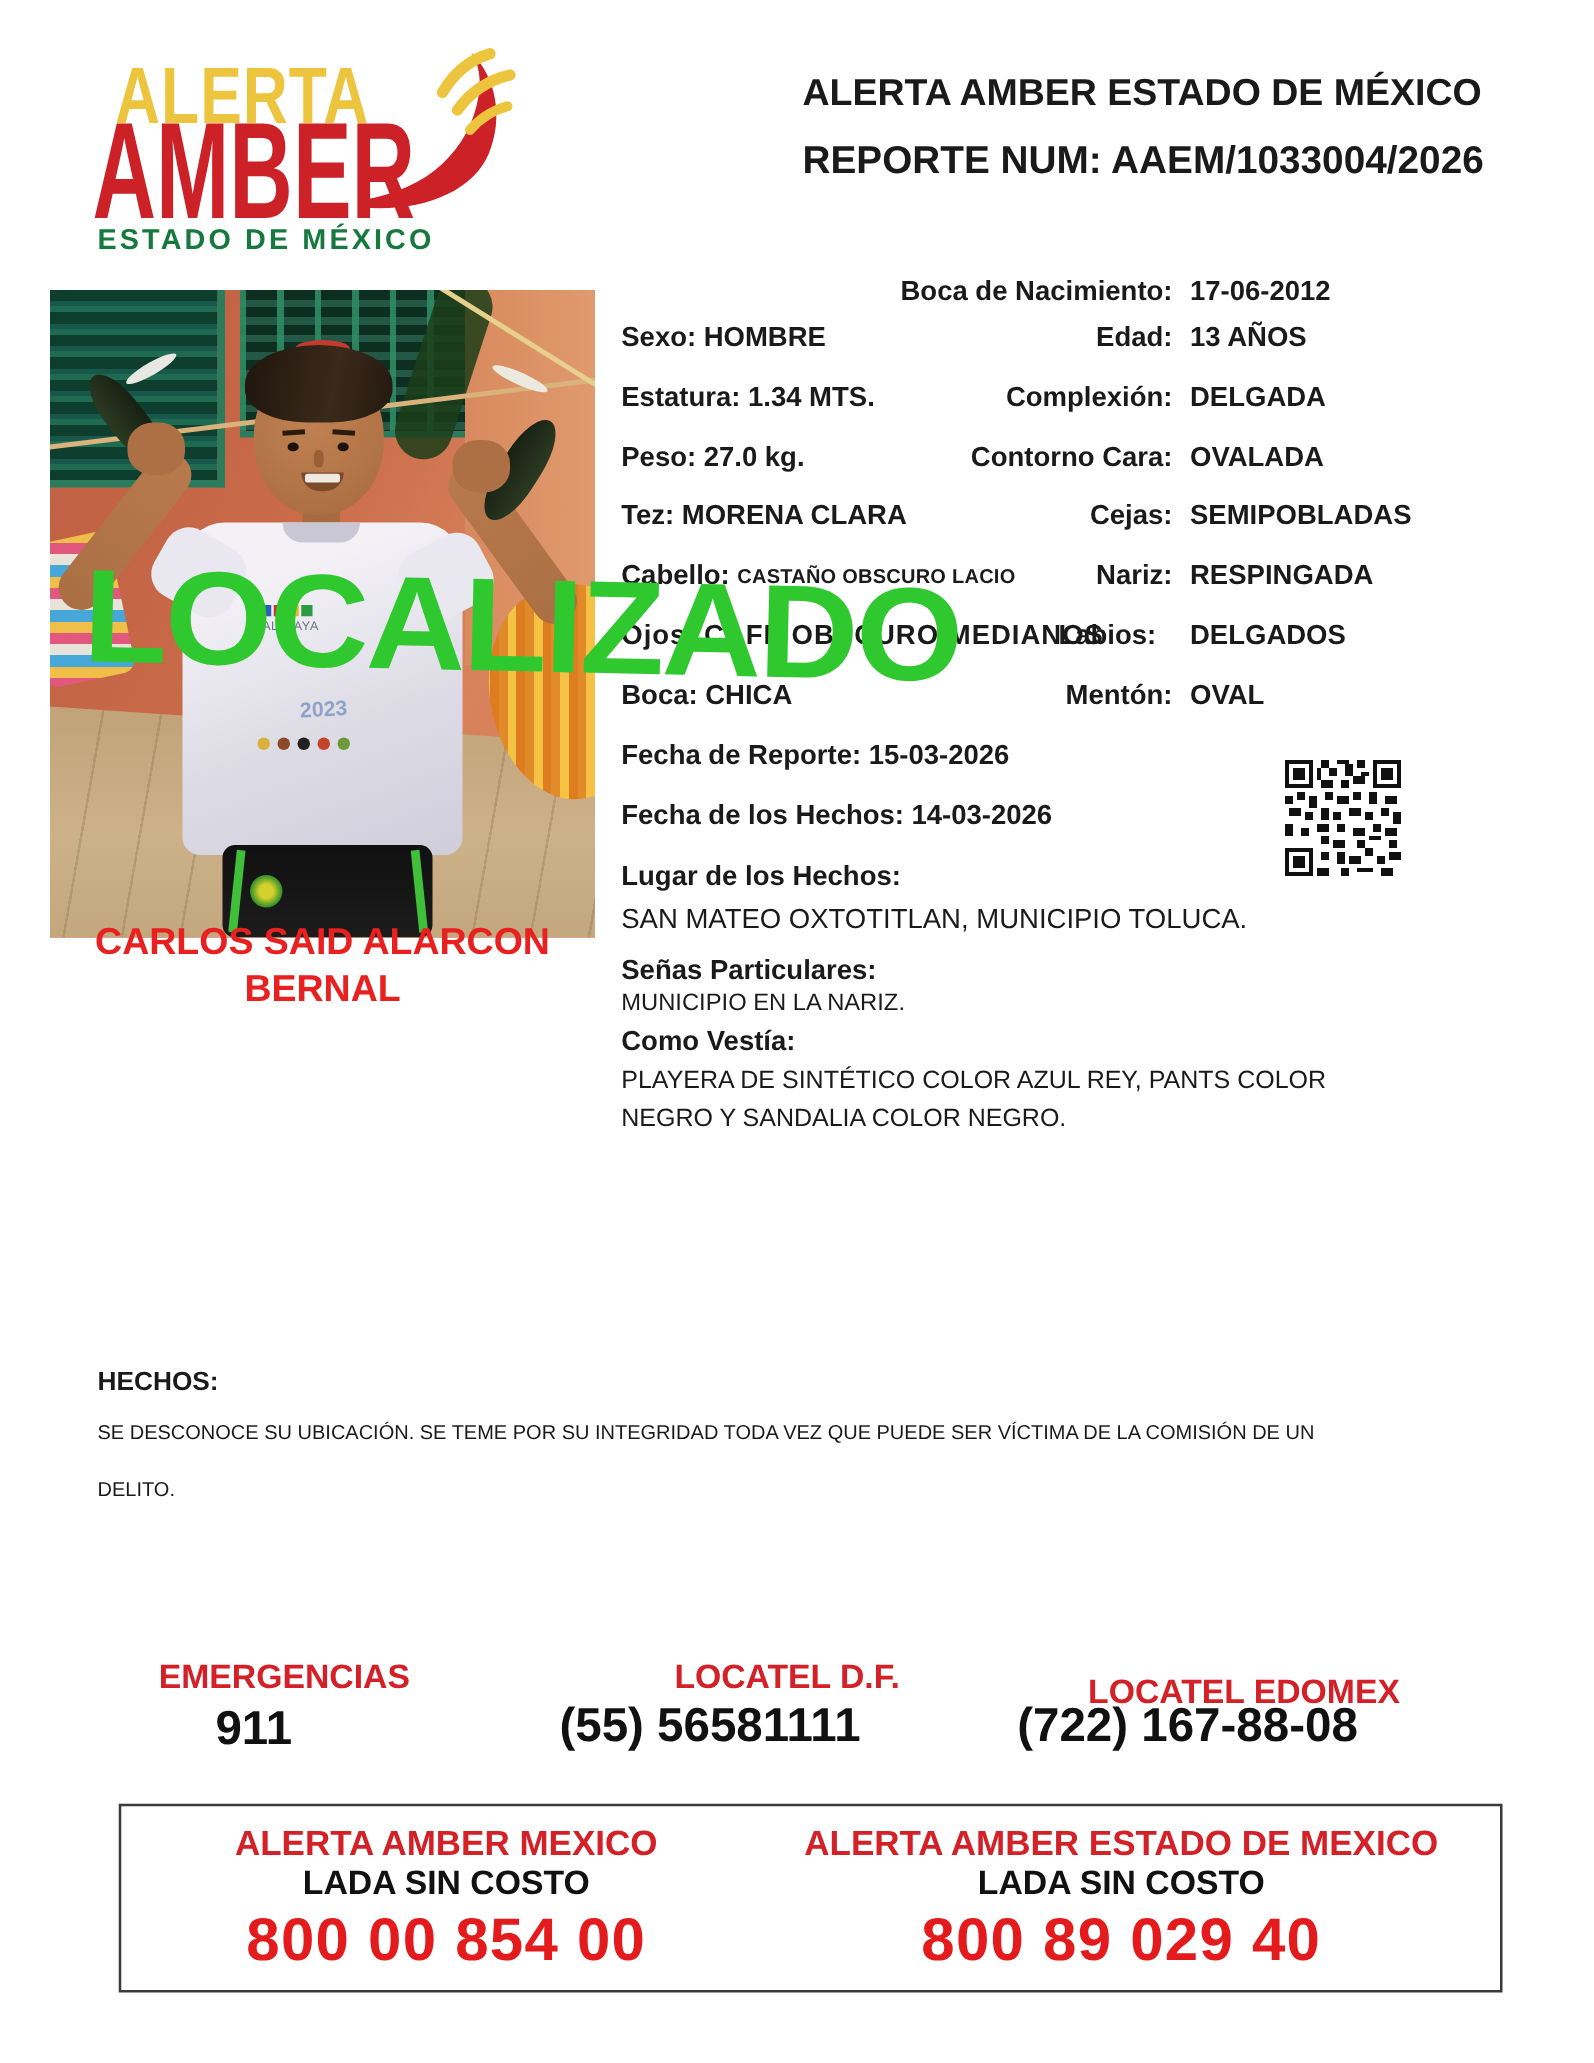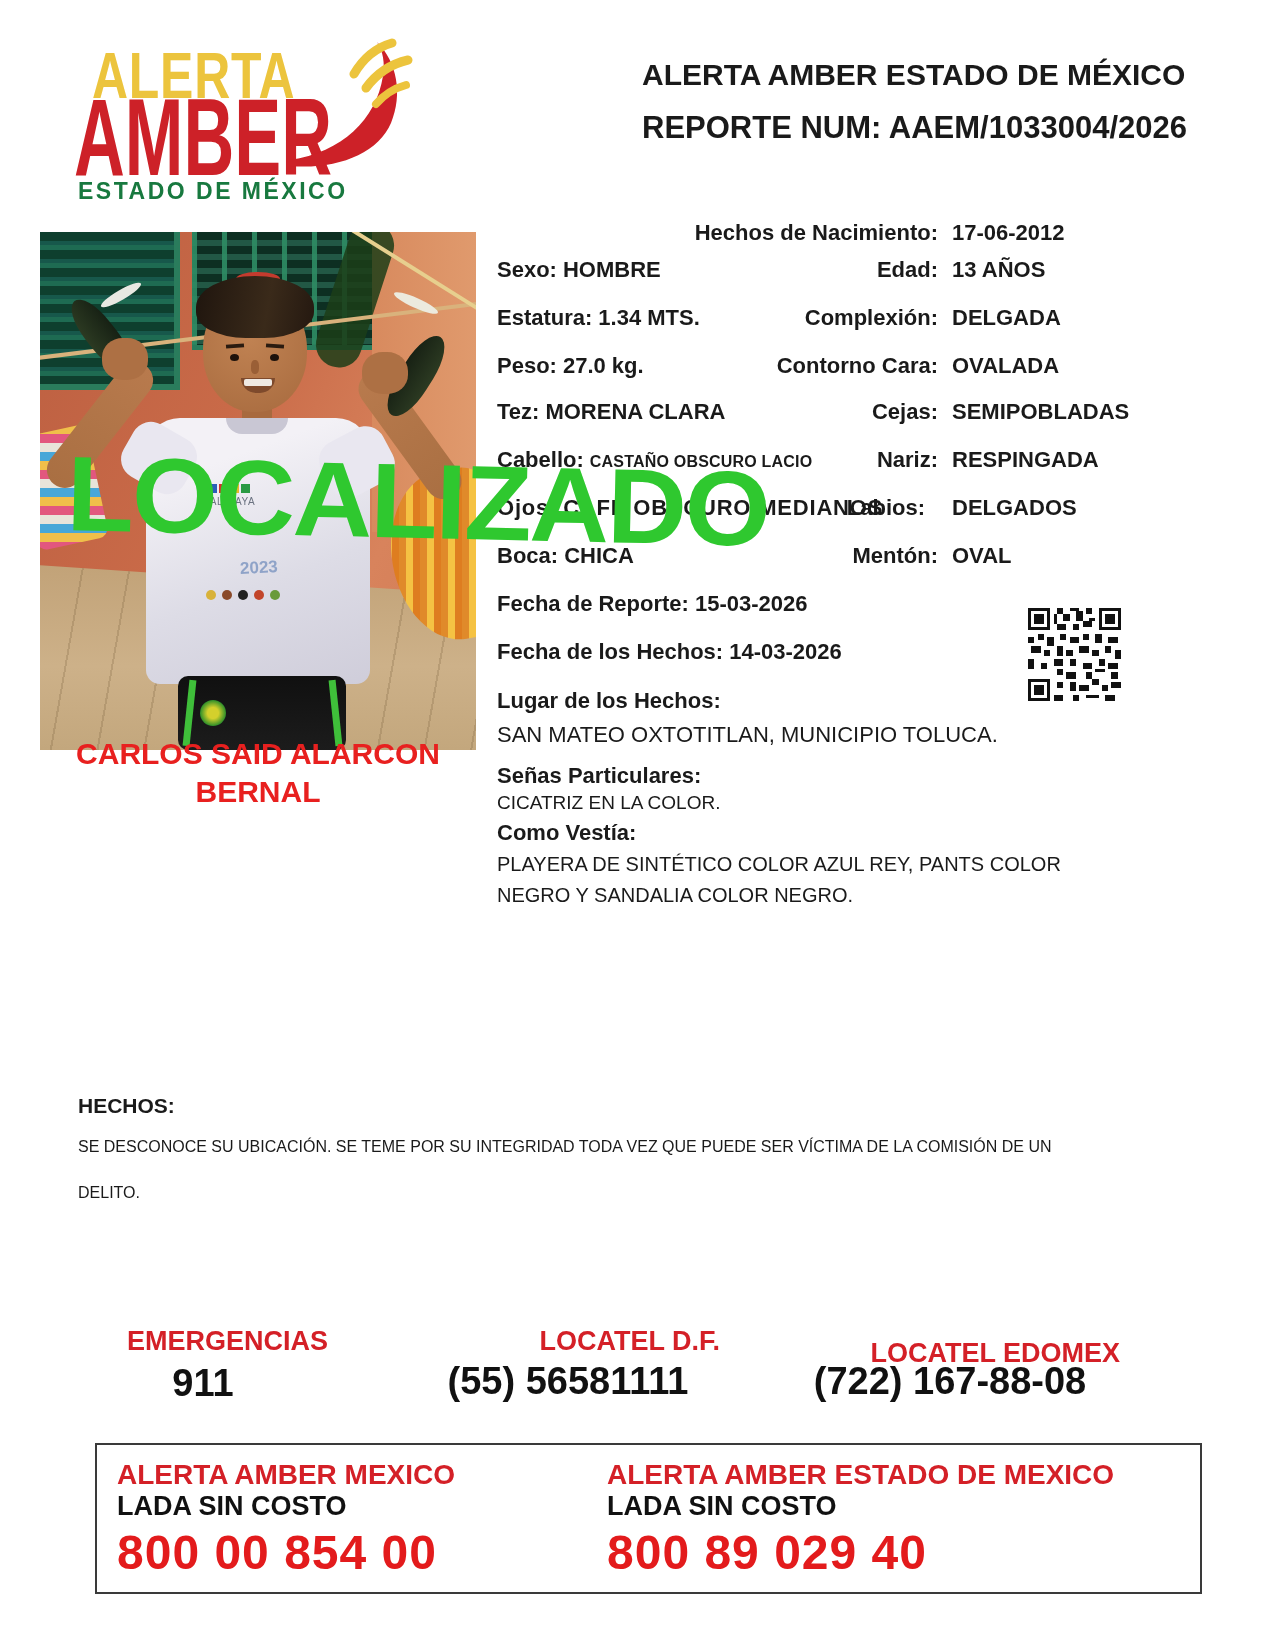--- a/index.html
+++ b/index.html
@@ -56,21 +56,21 @@
 
   
   .c-label{font-size:27px;font-weight:bold;color:var(--accent_red);text-align:right}
   .c-number{font-size:38px;font-weight:bold;color:#111;text-align:center}
   #c1l{left:78px;top:1326px;width:250px}#c1n{left:78px;top:1362px;width:250px}
   #c2l{left:420px;top:1326px;width:300px}#c2n{left:408px;top:1360px;width:320px}
   #c3l{left:790px;top:1338px;width:330px}#c3n{left:780px;top:1360px;width:340px}
 
   
   #fbox{left:95px;top:1443px;width:1107px;height:151px;border:2px solid #3a3a3a;background:#fff}
-  .fb-col{position:absolute;top:0;height:100%;}
+  .fb-col{position:absolute;top:0;height:100%;text-align:center}
   #fb-left{left:20px;width:480px}
   #fb-right{left:510px;width:580px}
   .fb-title{margin-top:14px;font-size:28px;font-weight:bold;color:var(--accent_red)}
   .fb-sub{font-size:27px;font-weight:bold;color:#111;line-height:30px}
   .fb-num{margin-top:4px;font-size:48px;font-weight:bold;color:var(--bright_red);letter-spacing:1px}
 </style>
 </head>
 <body>
 
 <div class="abs" id="logo">
@@ -140,21 +140,21 @@
   <div class="p" style="left:190px;top:122px;width:9px;height:7px;border-radius:50%;background:#1d120c"></div>
   <div class="p" style="left:230px;top:122px;width:9px;height:7px;border-radius:50%;background:#1d120c"></div>
   <div class="p" style="left:211px;top:128px;width:8px;height:14px;border-radius:40%;background:#9a5f36"></div>
   <div class="p" style="left:201px;top:146px;width:34px;height:15px;border-radius:0 0 20px 20px;background:#7e4a2c"></div>
   <div class="p" style="left:204px;top:147px;width:28px;height:7px;border-radius:2px;background:#efe9e2"></div>
 </div>
 
 <div class="abs" id="name">CARLOS SAID ALARCON BERNAL</div>
 
 <div class="abs row" style="top:220px">
-  <span class="rlbl">Hechos de Nacimiento:</span>
+  <span class="rlbl">Boca de Nacimiento:</span>
   <span class="rval">17-06-2012</span>
 </div>
 <div class="abs row" style="top:257px">
   <span class="lpair">
       <span>Sexo:</span>
       <span>HOMBRE</span>
     </span>
   <span class="rlbl">Edad:</span>
   <span class="rval">13 AÑOS</span>
 </div>
@@ -214,21 +214,21 @@
 </div>
 <div class="abs row" style="top:639px">
   <span class="lpair">
       <span>Fecha de los Hechos:</span>
       <span>14-03-2026</span>
     </span>
 </div>
 <div class="abs sec-label" style="top:688px">Lugar de los Hechos:</div>
 <div class="abs sec-text" style="top:722px;font-size:22px">SAN MATEO OXTOTITLAN, MUNICIPIO TOLUCA.</div>
 <div class="abs sec-label" style="top:763px">Señas Particulares:</div>
-<div class="abs sec-text" style="top:792px;font-size:19px">CICATRIZ EN LA COLOR.</div>
+<div class="abs sec-text" style="top:792px;font-size:19px">MUNICIPIO EN LA NARIZ.</div>
 <div class="abs sec-label" style="top:820px">Como Vestía:</div>
 <div class="abs sec-text" style="top:849px;width:625px;line-height:31px">PLAYERA DE SINTÉTICO COLOR AZUL REY, PANTS COLOR NEGRO Y SANDALIA COLOR NEGRO.</div>
 
 <svg class="abs" id="qr" viewBox="0 0 29 29" shape-rendering="crispEdges">
   <rect width="29" height="29" fill="#fff"></rect>
   <g fill="#111">
     <rect x="0" y="0" width="7" height="7"></rect>
       <rect x="22" y="0" width="7" height="7"></rect>
       <rect x="0" y="22" width="7" height="7"></rect>
     <rect x="1" y="1" width="5" height="5" fill="#fff"></rect>

